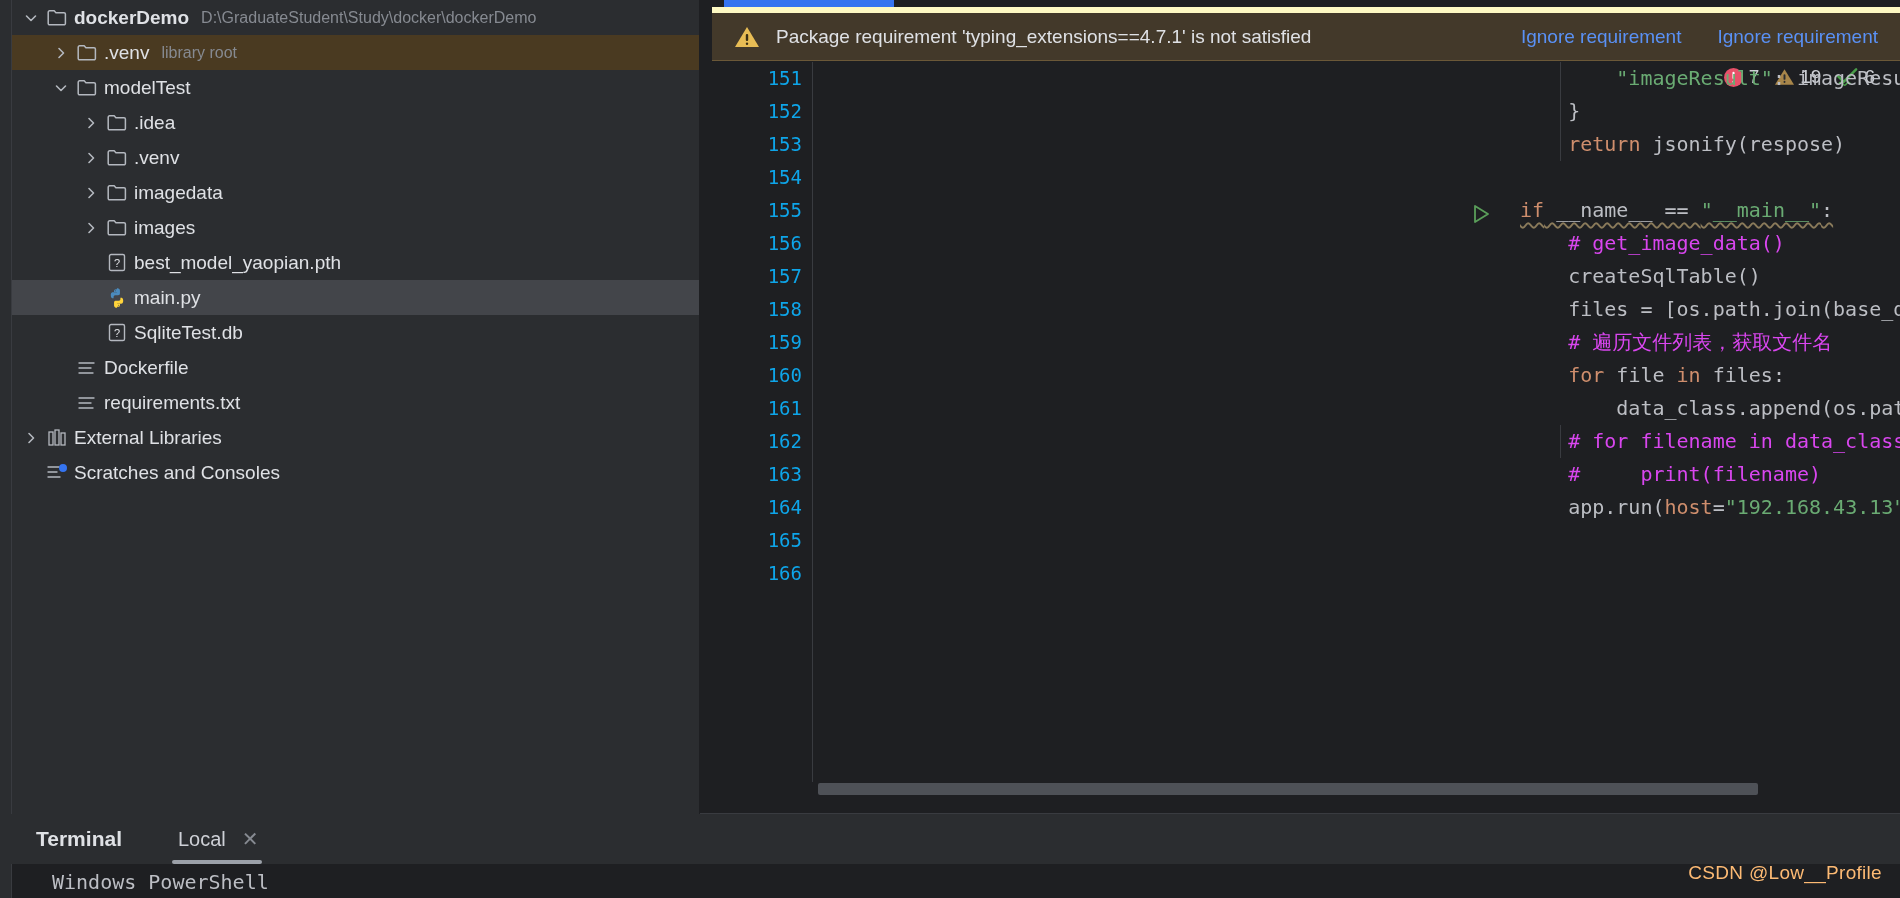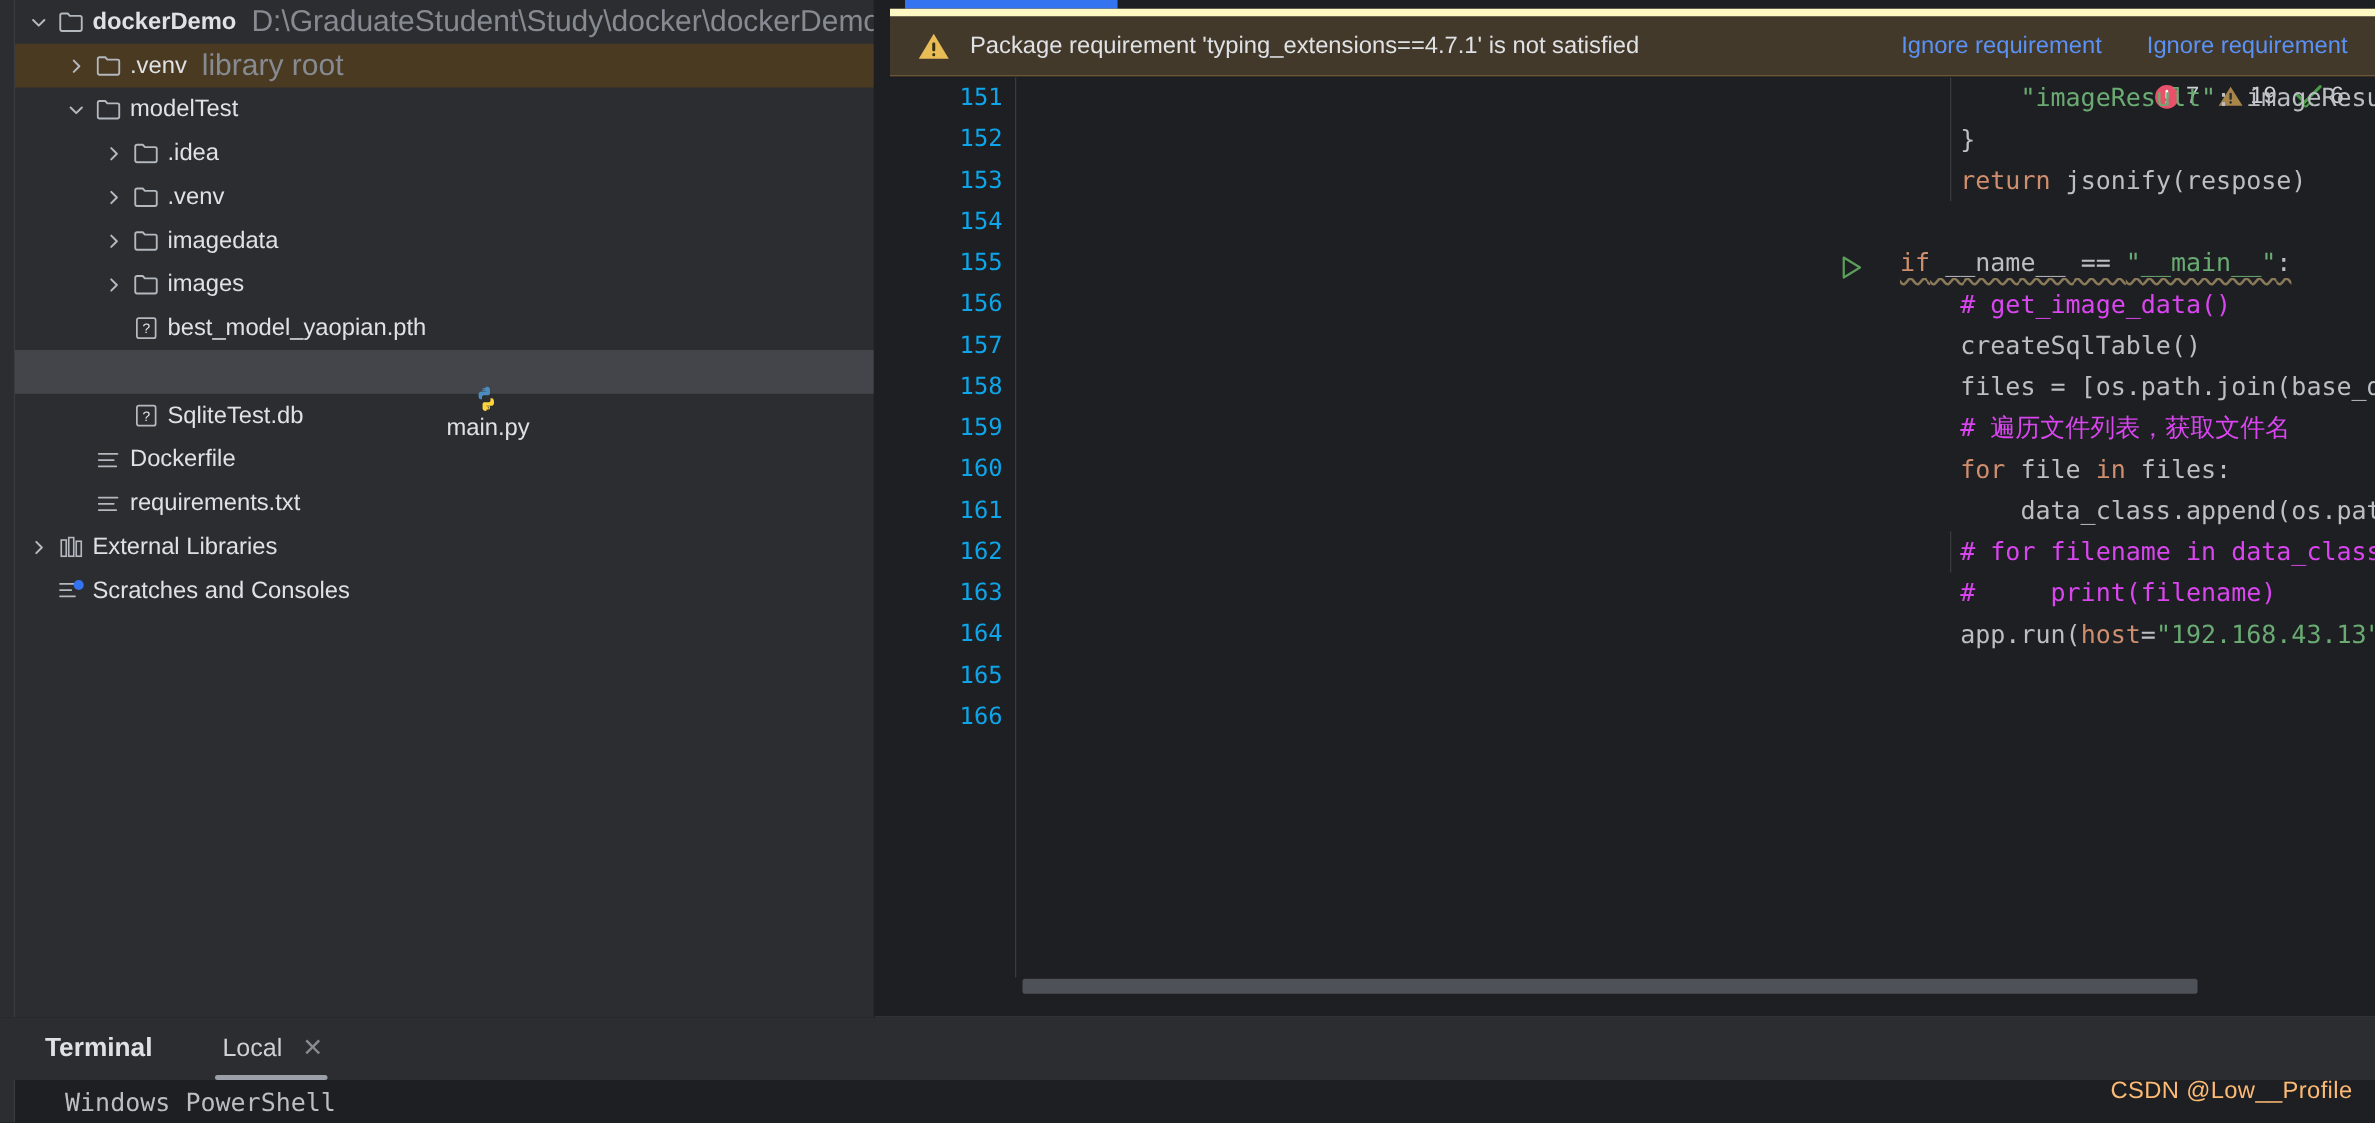--- a/index.html
+++ b/index.html
@@ -33,21 +33,21 @@
   .tree-row.sel-grey { background: #43454a; }
   .tree-row.sel-brown { background: #4a3a21; }
   .tree-row .arrow {
     width: 26px; flex: 0 0 26px; text-align: center;
     color: #b4b8bf; font-size: 16px; line-height: 1;
   }
   .tree-row .arrow svg { display:block; margin: 0 auto; }
   .tree-row .ico { width: 26px; flex: 0 0 26px; display:flex; align-items:center; justify-content:center; }
   .tree-row .lbl { margin-left: 4px; }
   .tree-row .lbl.bold { font-weight: bold; }
-  .tree-row .hint { margin-left: 12px; color: #868a91; font-size: 24px; font-weight: normal; }
+  .tree-row .hint { margin-left: 12px; color: #868a91; font-size: 16px; font-weight: normal; }
 
   
   #editor-area {
     position: absolute; left: 700px; top: 0; right: 0; height: 814px;
     background: #1e1f22;
   }
   
   #tab-strip {
     position: absolute; left: 0; top: 0; height: 8px; width: 1200px;
     background: #1e1f22;
@@ -273,21 +273,21 @@
         <div class="tree-row" style="padding-left: 66px;">
           <span class="arrow"></span>
           <span class="ico">
             <svg width="18" height="19" viewBox="0 0 18 19">
               <rect x="1.5" y="1.5" width="15" height="16" rx="1.6" fill="none" stroke="#b4b8bf" stroke-width="1.4"></rect>
               <text x="9" y="13.6" font-size="11" fill="#dfe1e5" text-anchor="middle" font-family="Liberation Sans, sans-serif">?</text>
             </svg>
           </span>
           <span class="lbl">best_model_yaopian.pth</span>
         </div>
-        <div class="tree-row sel-grey" style="padding-left: 66px; flex-direction: column;">
+        <div class="tree-row sel-grey" style="padding-left: 66px;">
           <span class="arrow"></span>
           <span class="ico">
             <svg width="20" height="20" viewBox="0 0 20 20">
               <path d="M9.9 1.2 c-3.1 0-2.9 1.35-2.9 1.35 l0 1.4 h3 v0.42 h-4.2 c0 0-2.0-0.23-2.0 2.93 0 3.16 1.75 3.05 1.75 3.05 h1.05 v-1.46 c0 0-0.06-1.75 1.72-1.75 h2.97 c0 0 1.66 0.03 1.66-1.6 v-2.7 c0 0 0.25-2.64-3.05-2.64 z M8.25 2.2 a0.54 0.54 0 1 1 0 1.08 0.54 0.54 0 0 1 0-1.08 z" fill="#4b8bbe"></path>
               <path d="M10.1 18.8 c3.1 0 2.9-1.35 2.9-1.35 l0-1.4 h-3 v-0.42 h4.2 c0 0 2.0 0.23 2.0-2.93 0-3.16-1.75-3.05-1.75-3.05 h-1.05 v1.46 c0 0 0.06 1.75-1.72 1.75 h-2.97 c0 0-1.66-0.03-1.66 1.6 v2.7 c0 0-0.25 2.64 3.05 2.64 z M11.75 17.8 a0.54 0.54 0 1 1 0-1.08 0.54 0.54 0 0 1 0 1.08 z" fill="#ffd43b"></path>
             </svg>
           </span>
           <span class="lbl">main.py</span>
         </div>
         <div class="tree-row" style="padding-left: 66px;">

